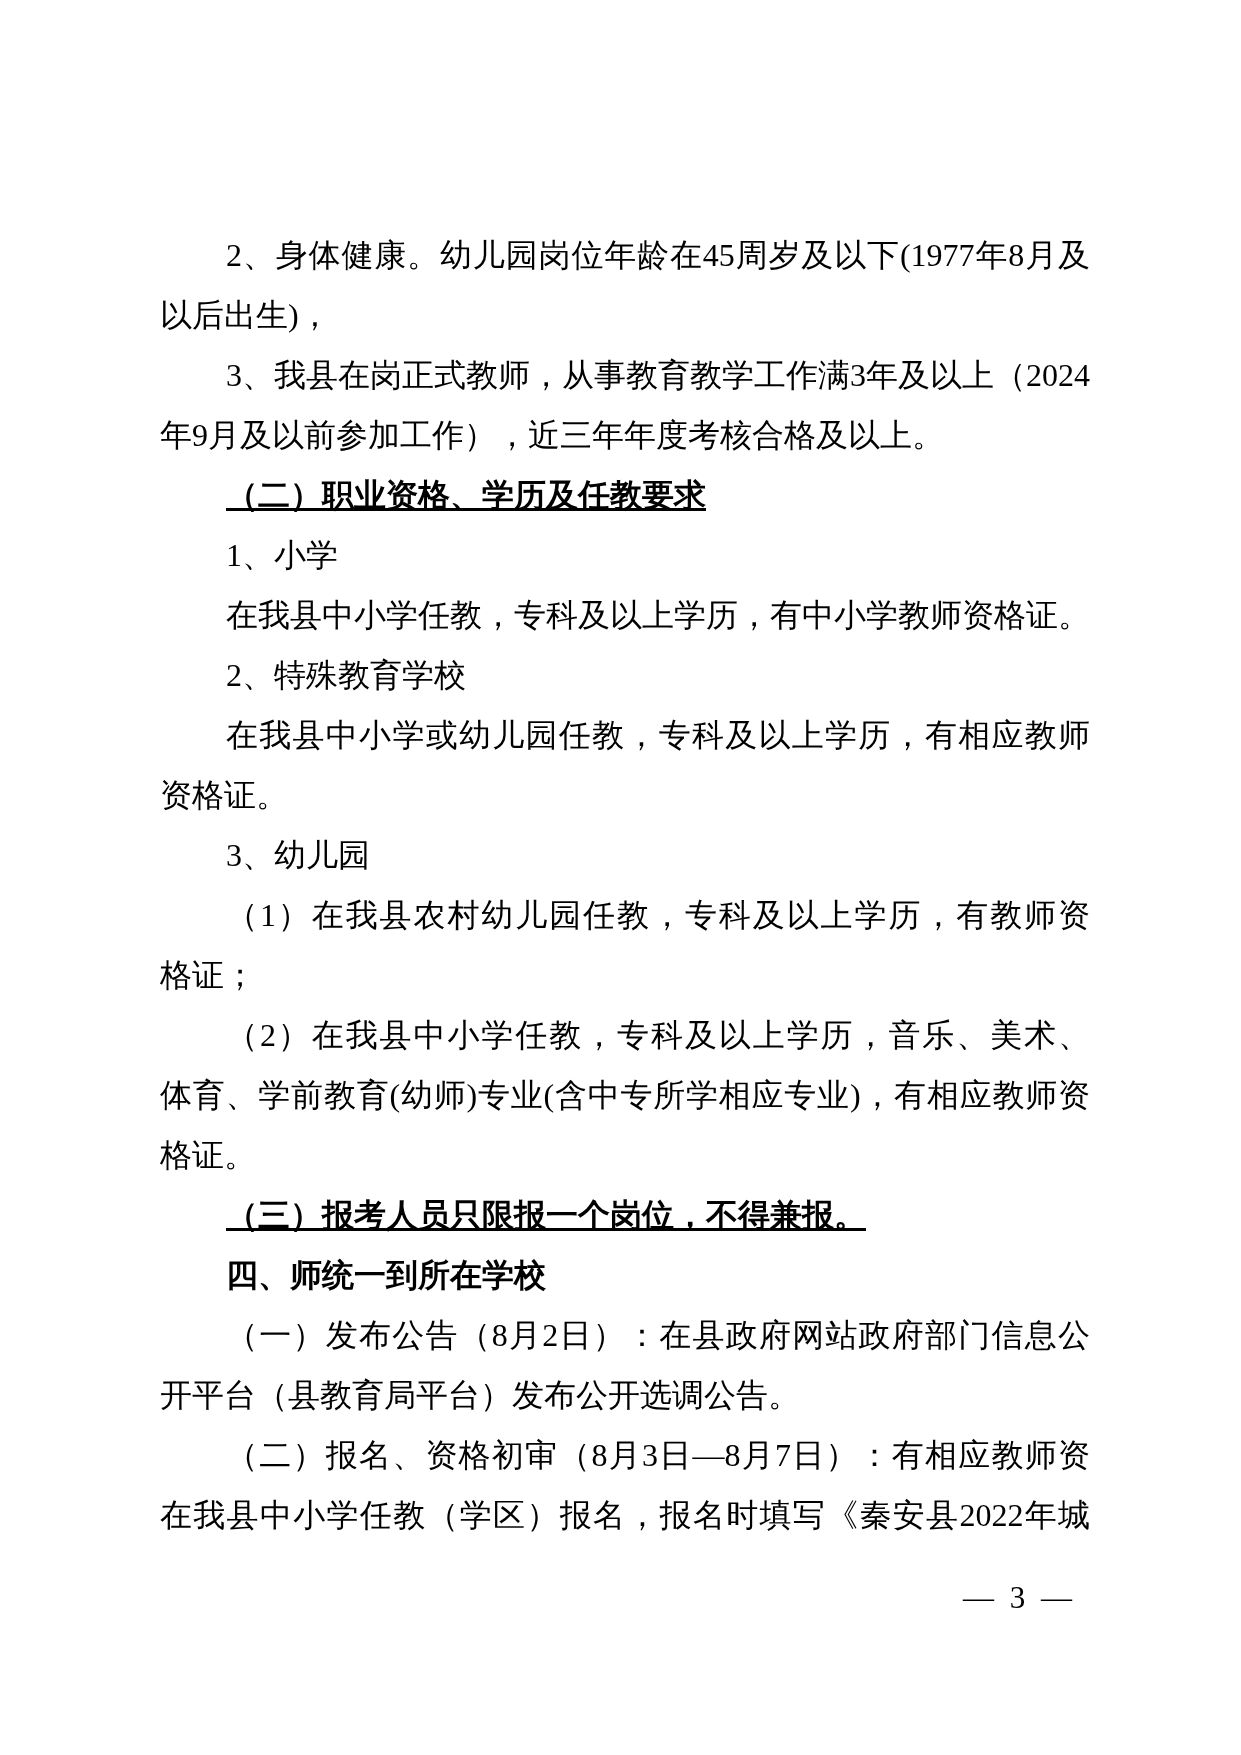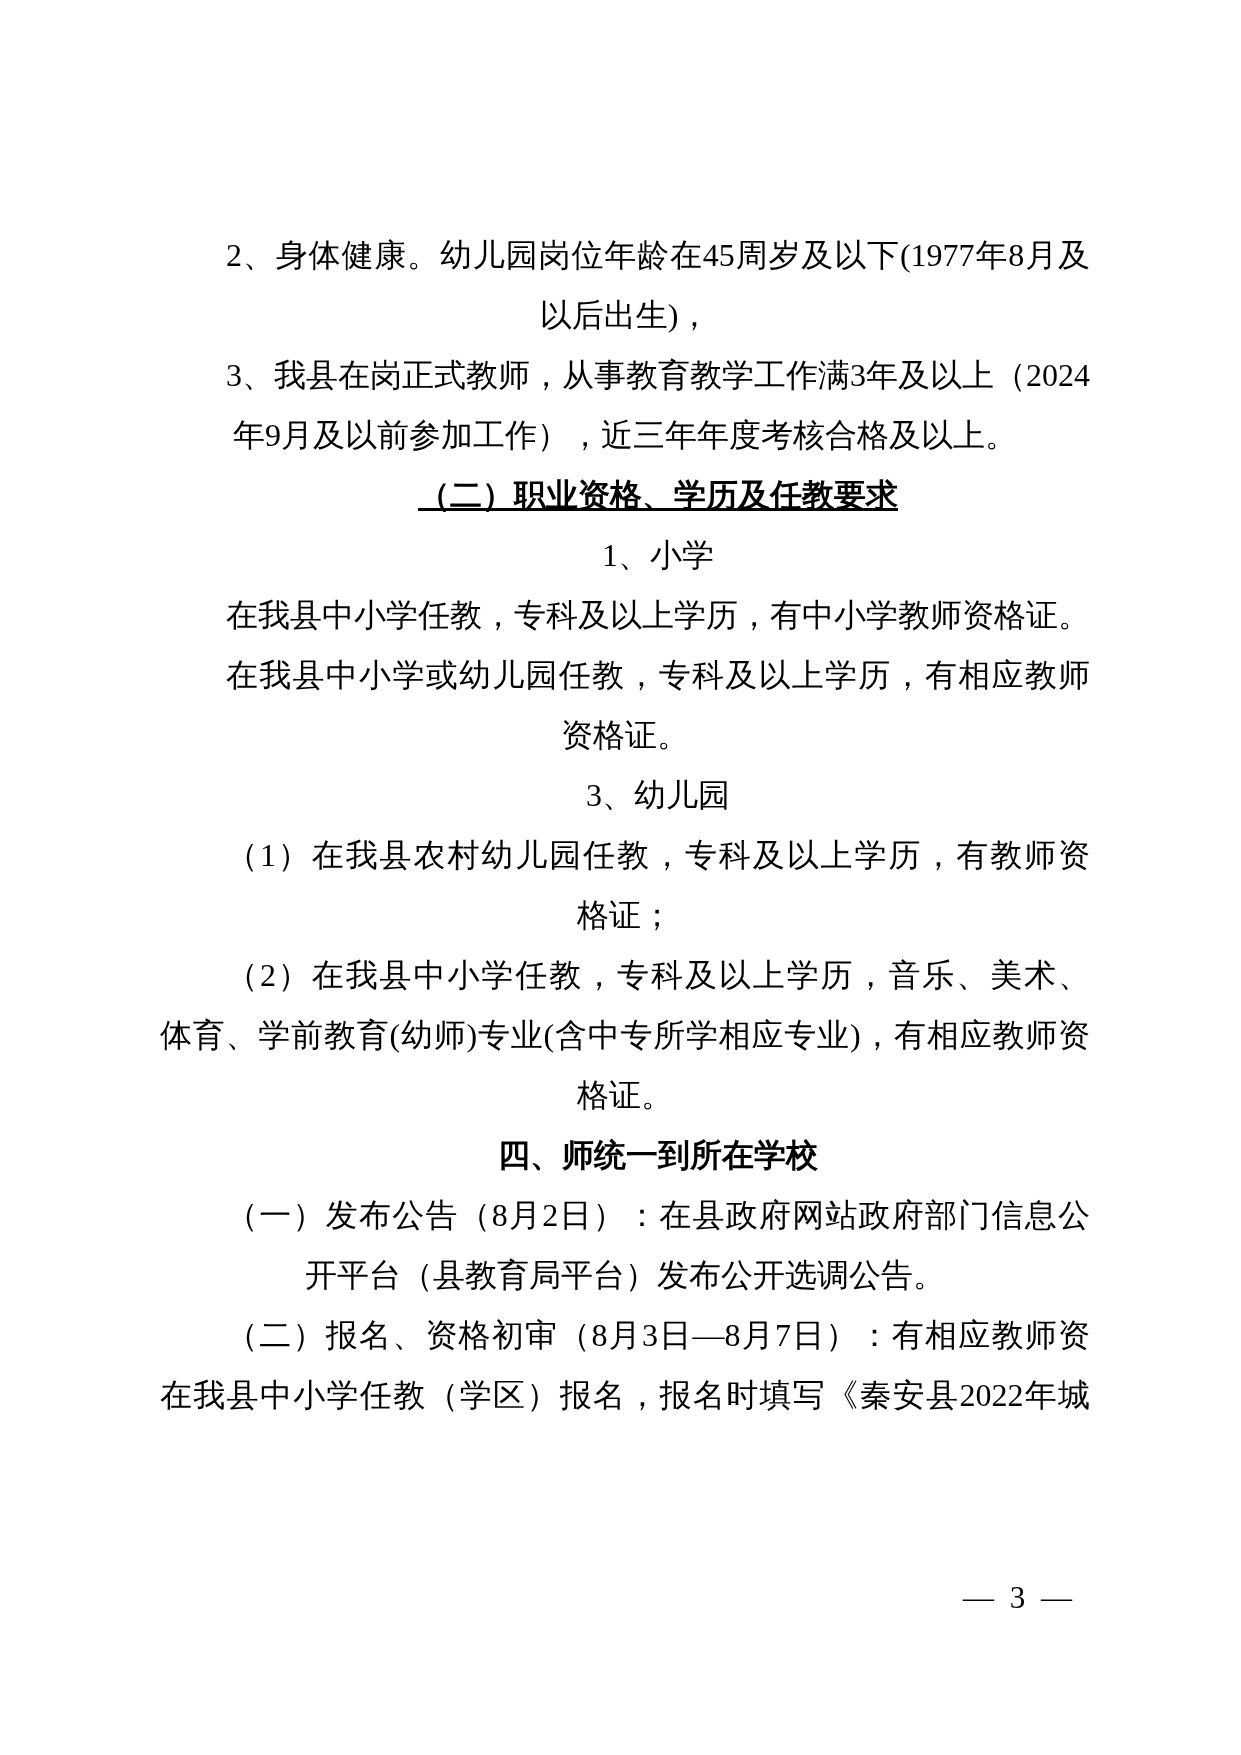--- a/index.html
+++ b/index.html
@@ -21,21 +21,21 @@
     left: 160px;
     top: 225px;
     width: 930px;
   }
   .ln {
     font-size: 32px;
     height: 60px;
     line-height: 60px;
     white-space: normal;
     overflow: hidden;
-    text-align: center;
+    text-align: left;
   }
   .indent {
     text-indent: 66px;
   }
   .full {
     text-align: justify;
     text-align-last: justify;
   }
   .bold {
     font-weight: bold;
@@ -60,28 +60,30 @@
 
 <div class="page">
   <div class="text-block">
     <div class="ln indent full">2、身体健康。幼儿园岗位年龄在45周岁及以下(1977年8月及</div>
     <div class="ln">以后出生)，</div>
     <div class="ln indent full">3、我县在岗正式教师，从事教育教学工作满3年及以上（2024</div>
     <div class="ln">年9月及以前参加工作），近三年年度考核合格及以上。</div>
     <div class="ln indent bold">（二）职业资格、学历及任教要求</div>
     <div class="ln indent">1、小学</div>
     <div class="ln indent full">在我县中小学任教，专科及以上学历，有中小学教师资格证。</div>
+    <div class="ln indent">2、特殊教育学校</div>
     <div class="ln indent full">在我县中小学或幼儿园任教，专科及以上学历，有相应教师</div>
     <div class="ln">资格证。</div>
     <div class="ln indent">3、幼儿园</div>
     <div class="ln indent full">（1）在我县农村幼儿园任教，专科及以上学历，有教师资</div>
     <div class="ln">格证；</div>
     <div class="ln indent full">（2）在我县中小学任教，专科及以上学历，音乐、美术、</div>
     <div class="ln full">体育、学前教育(幼师)专业(含中专所学相应专业)，有相应教师资</div>
     <div class="ln">格证。</div>
+    <div class="ln indent bold">（三）报考人员只限报一个岗位，不得兼报。</div>
     <div class="ln indent hei">四、师统一到所在学校</div>
     <div class="ln indent full">（一）发布公告（8月2日）：在县政府网站政府部门信息公</div>
     <div class="ln">开平台（县教育局平台）发布公开选调公告。</div>
     <div class="ln indent full">（二）报名、资格初审（8月3日—8月7日）：有相应教师资</div>
     <div class="ln full">在我县中小学任教（学区）报名，报名时填写《秦安县2022年城</div>
   </div>
   <div class="page-number">— 3 —</div>
 </div>
 
 </body></html>

